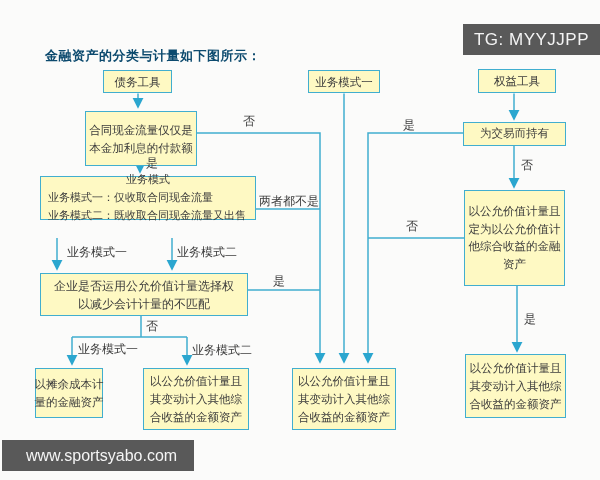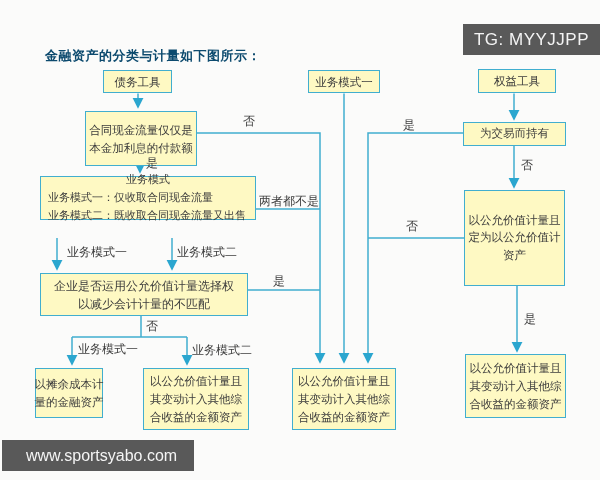--- a/index.html
+++ b/index.html
@@ -128,20 +128,21 @@
     <div>合收益的金额资产</div>
   </div>
 
   <div class="node" id="n-trading">
     <div>为交易而持有</div>
   </div>
 
   <div class="node" id="n-desig">
     <div>以公允价值计量且</div>
     <div>定为以公允价值计</div>
+    <div>他综合收益的金融</div>
     <div>资产</div>
   </div>
 
   <div class="node" id="n-fvoci-r">
     <div>以公允价值计量且</div>
     <div>其变动计入其他综</div>
     <div>合收益的金额资产</div>
   </div>
 
   <span class="lbl" style="left:243px;top:114px;">否</span>

